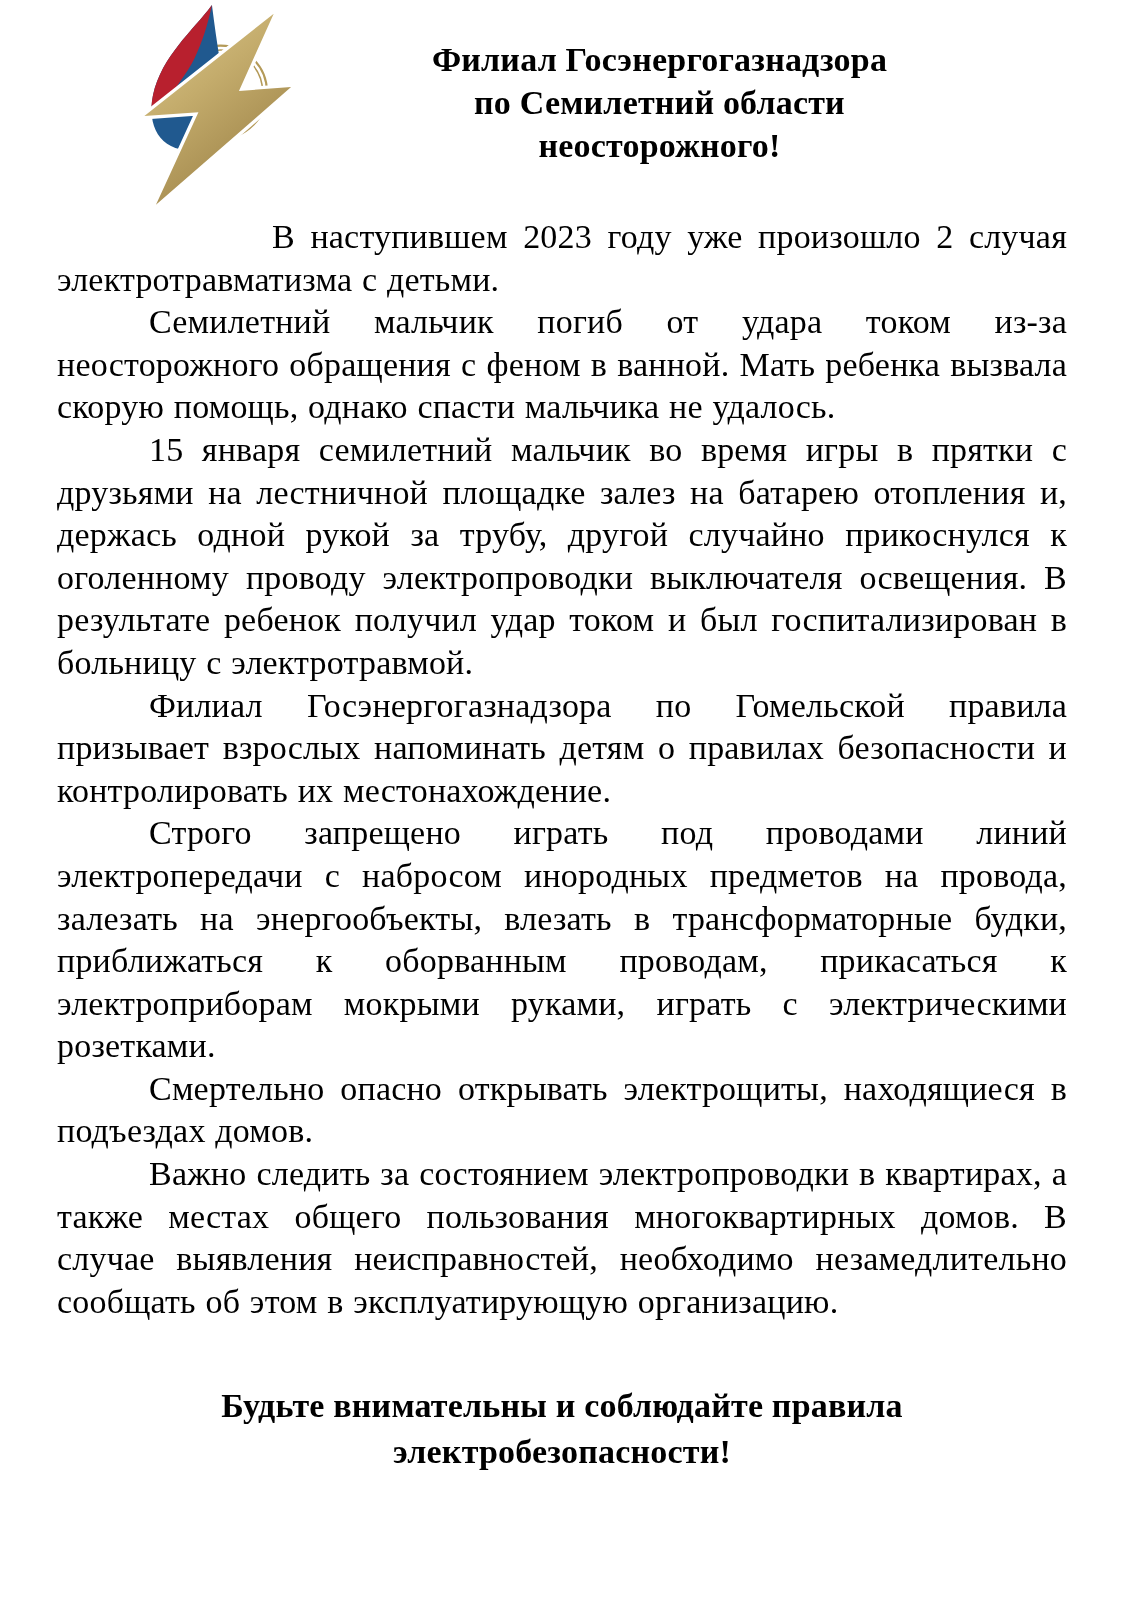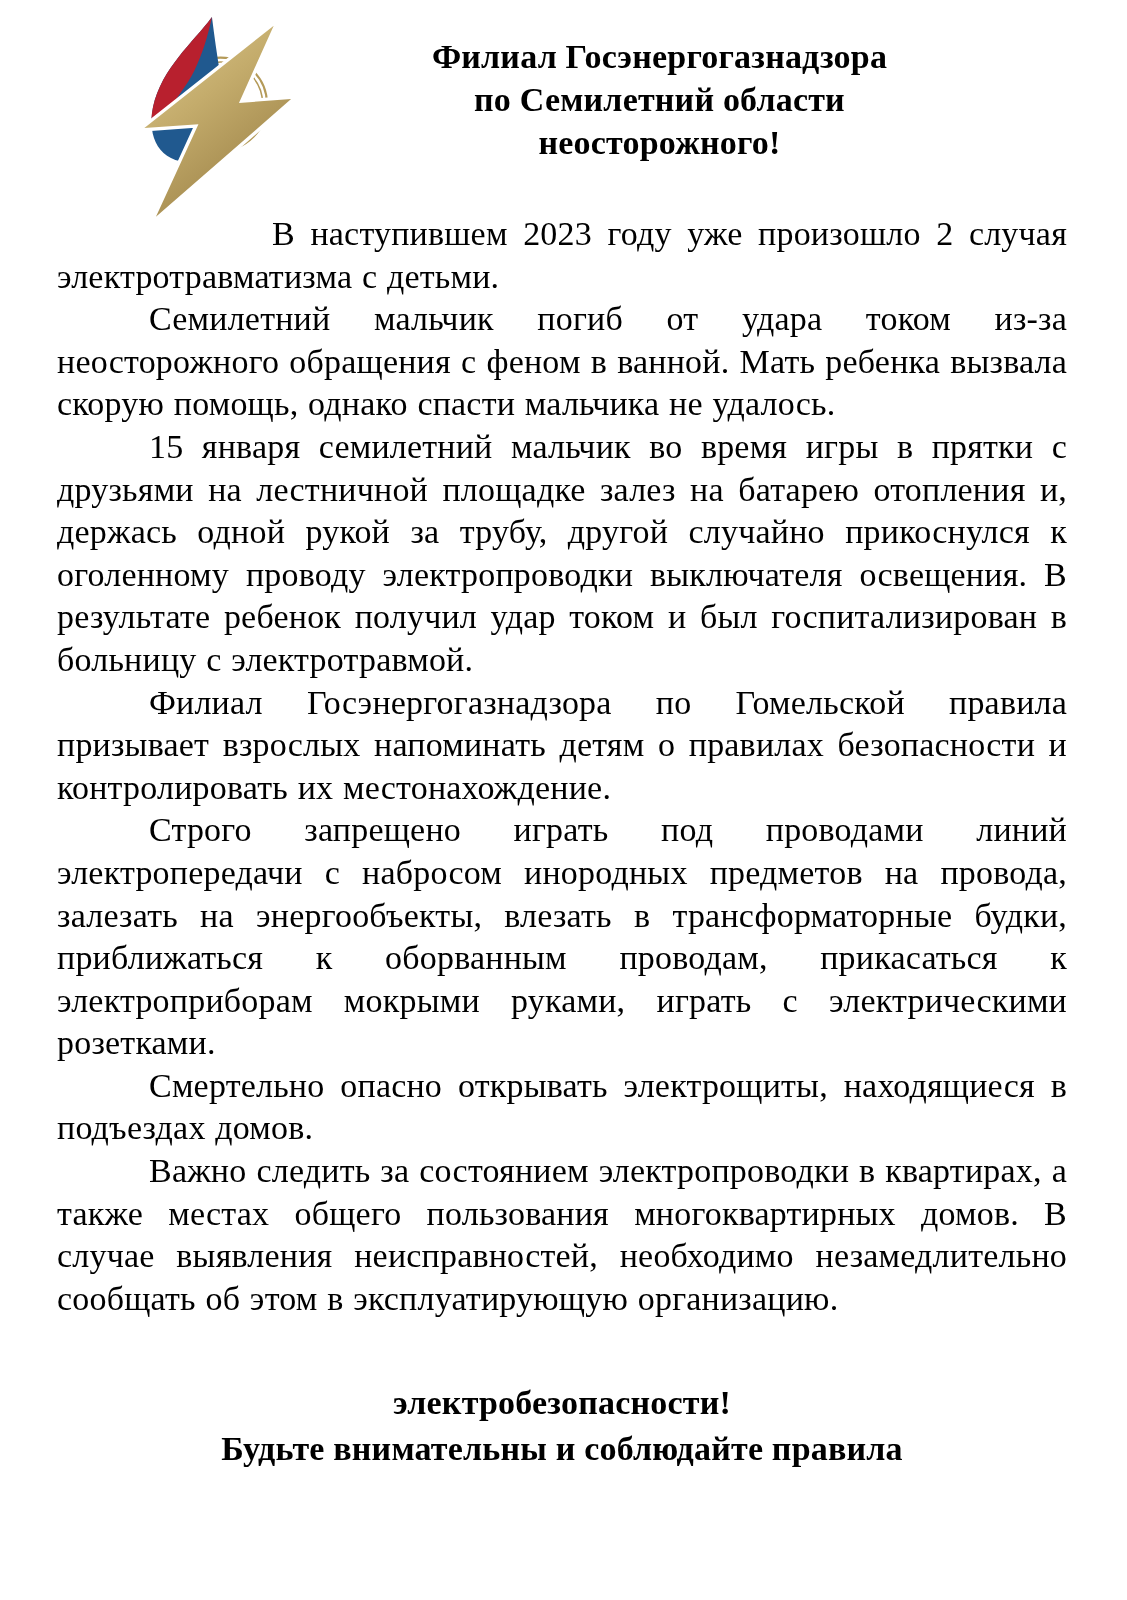--- a/index.html
+++ b/index.html
@@ -12,23 +12,22 @@
     font-family: "Liberation Serif", "DejaVu Serif", serif;
     color: #000000;
     box-sizing: border-box;
   }
   .content {
     padding: 0 60px 0 57px;
     box-sizing: border-box;
   }
   header.doc-header {
     position: relative;
-    padding-top: 23px;
+    padding-top: 38px;
     min-height: 134px;
-    margin-top: 12px;
   }
   .logo-wrap {
     position: absolute;
     left: 70px;
     top: -10px;           
     width: 222px;
     height: 228px;
   }
   .logo-wrap svg { width: 100%; height: 100%; display: block; }
   h1.doc-title {
@@ -102,18 +101,18 @@
       <p class="first-para">В наступившем 2023 году уже произошло 2 случая электротравматизма с детьми.</p>
       <p>Семилетний мальчик погиб от удара током из-за неосторожного обращения с феном в ванной. Мать ребенка вызвала скорую помощь, однако спасти мальчика не удалось.</p>
       <p>15 января семилетний мальчик во время игры в прятки с друзьями на лестничной площадке залез на батарею отопления и, держась одной рукой за трубу, другой случайно прикоснулся к оголенному проводу электропроводки выключателя освещения. В результате ребенок получил удар током и был госпитализирован в больницу с электротравмой.</p>
       <p>Филиал Госэнергогазнадзора по Гомельской правила призывает взрослых напоминать детям о правилах безопасности и контролировать их местонахождение.</p>
       <p>Строго запрещено играть под проводами линий электропередачи с набросом инородных предметов на провода, залезать на энергообъекты, влезать в трансформаторные будки, приближаться к оборванным проводам, прикасаться к электроприборам мокрыми руками, играть с электрическими розетками.</p>
       <p>Смертельно опасно открывать электрощиты, находящиеся в подъездах домов.</p>
       <p>Важно следить за состоянием электропроводки в квартирах, а также местах общего пользования многоквартирных домов. В случае выявления неисправностей, необходимо незамедлительно сообщать об этом в эксплуатирующую организацию.</p>
     </main>
 
     <footer class="doc-footer">
+      <div>Будьте внимательны и соблюдайте правила</div>
       <div>электробезопасности!</div>
-      <div>Будьте внимательны и соблюдайте правила</div>
     </footer>
 
   </div>
 </div>
 
 </body></html>

